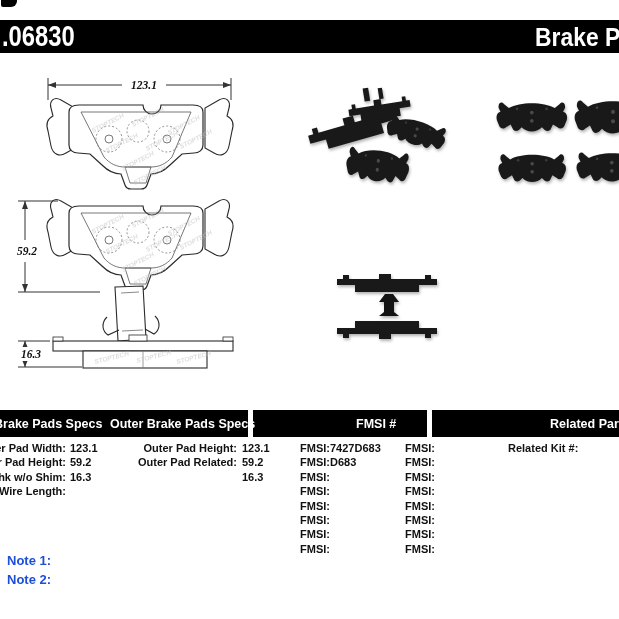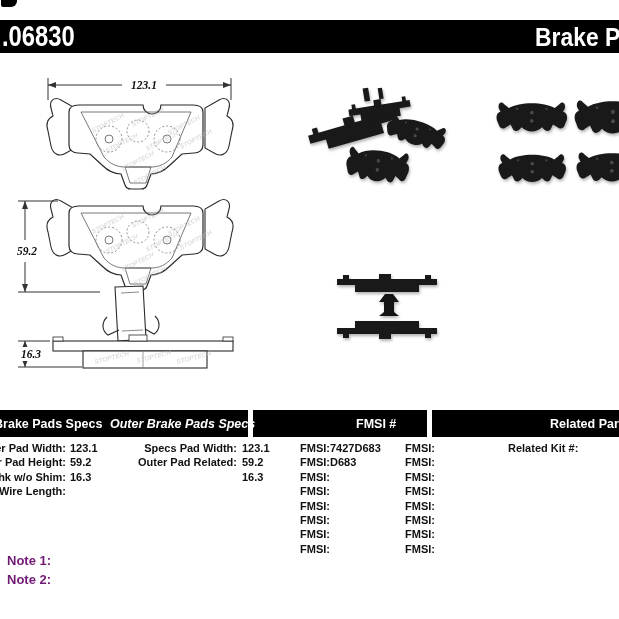--- a/index.html
+++ b/index.html
@@ -9,21 +9,21 @@
         border-radius:0 0 6px 2px;}
   .hbar{position:absolute;left:0;top:20px;width:619px;height:33px;background:#000;}
   .pn{position:absolute;left:2px;top:20px;height:33px;line-height:33px;color:#fff;
       font-size:29px;font-weight:bold;transform:scaleX(.82);transform-origin:left center;white-space:nowrap;}
   .ht{position:absolute;left:535px;top:20px;height:33px;line-height:34px;color:#fff;
       font-size:26px;font-weight:bold;transform:scaleX(.88);transform-origin:left center;white-space:nowrap;}
   .thbar{position:absolute;top:410px;height:27px;background:#000;}
   .thlabel{position:absolute;top:410px;height:27px;line-height:28px;color:#fff;
       font-weight:bold;font-size:12.5px;white-space:nowrap;z-index:3;}
   .cell{position:absolute;font-weight:bold;font-size:11px;line-height:13px;white-space:nowrap;color:#111;}
-  .note{position:absolute;left:7px;font-weight:bold;font-size:13px;white-space:nowrap;color:#701a75;}
+  .note{position:absolute;left:7px;font-weight:bold;font-size:13px;white-space:nowrap;color:#1d4ed8;}
   svg.drawings{position:absolute;left:0;top:70px;}
   svg.photos{position:absolute;left:295px;top:85px;filter:drop-shadow(1px 2px 1.5px rgba(0,0,0,.3));}
   .dimtext{font-family:"Liberation Serif",serif;font-style:italic;font-weight:bold;font-size:11.5px;fill:#111;}
   .wm{font-family:"Liberation Sans",sans-serif;font-style:italic;font-weight:bold;
       font-size:6.5px;fill:#c3c3c3;}
 </style>
 </head>
 <body>
 
 <div class="page">
@@ -163,34 +163,34 @@
     <use href="#padedgeS" transform="translate(42,186)"></use>
     <use href="#clipS" transform="translate(80,207)"></use>
     <use href="#padedgeS" transform="translate(42,257) scale(1,-1)"></use>
   </svg>
 
   <div class="thbar" style="left:-140px;width:388px;"></div>
   <div class="thbar" style="left:253px;width:174px;"></div>
   <div class="thbar" style="left:432px;width:330px;"></div>
 
   <span class="thlabel" style="left:-40px;">Inner Brake Pads Specs</span>
-  <span class="thlabel" style="left:110px;font-style:italic;">Outer Brake Pads Specs</span>
+  <span class="thlabel" style="left:110px;">Outer Brake Pads Specs</span>
   <span class="thlabel" style="left:319px;margin-left:37px;">FMSI #</span>
   <span class="thlabel" style="left:550px;">Related Parts</span>
 
   <span class="cell" style="right:553px;top:442px">Inner Pad Width:</span>
   <span class="cell" style="left:70px;top:442px">123.1</span>
   <span class="cell" style="right:553px;top:456px">Inner Pad Height:</span>
   <span class="cell" style="left:70px;top:456px">59.2</span>
   <span class="cell" style="right:553px;top:471px">Inner Pad Thk w/o Shim:</span>
   <span class="cell" style="left:70px;top:471px">16.3</span>
   <span class="cell" style="right:553px;top:485px">Sensor Wire Length:</span>
   <span class="cell" style="left:70px;top:485px"></span>
 
-  <span class="cell" style="right:382px;top:442px">Specs Pad Width:</span>
+  <span class="cell" style="right:382px;top:442px">Outer Pad Height:</span>
   <span class="cell" style="left:242px;top:442px">123.1</span>
   <span class="cell" style="right:382px;top:456px">Outer Pad Related:</span>
   <span class="cell" style="left:242px;top:456px">59.2</span>
   <span class="cell" style="left:242px;top:471px">16.3</span>
 
   <span class="cell" style="left:300px;top:442px">FMSI:</span>
   <span class="cell" style="left:330px;top:442px">7427D683</span>
   <span class="cell" style="left:405px;top:442px">FMSI:</span>
   <span class="cell" style="left:435px;top:442px"></span>
 

